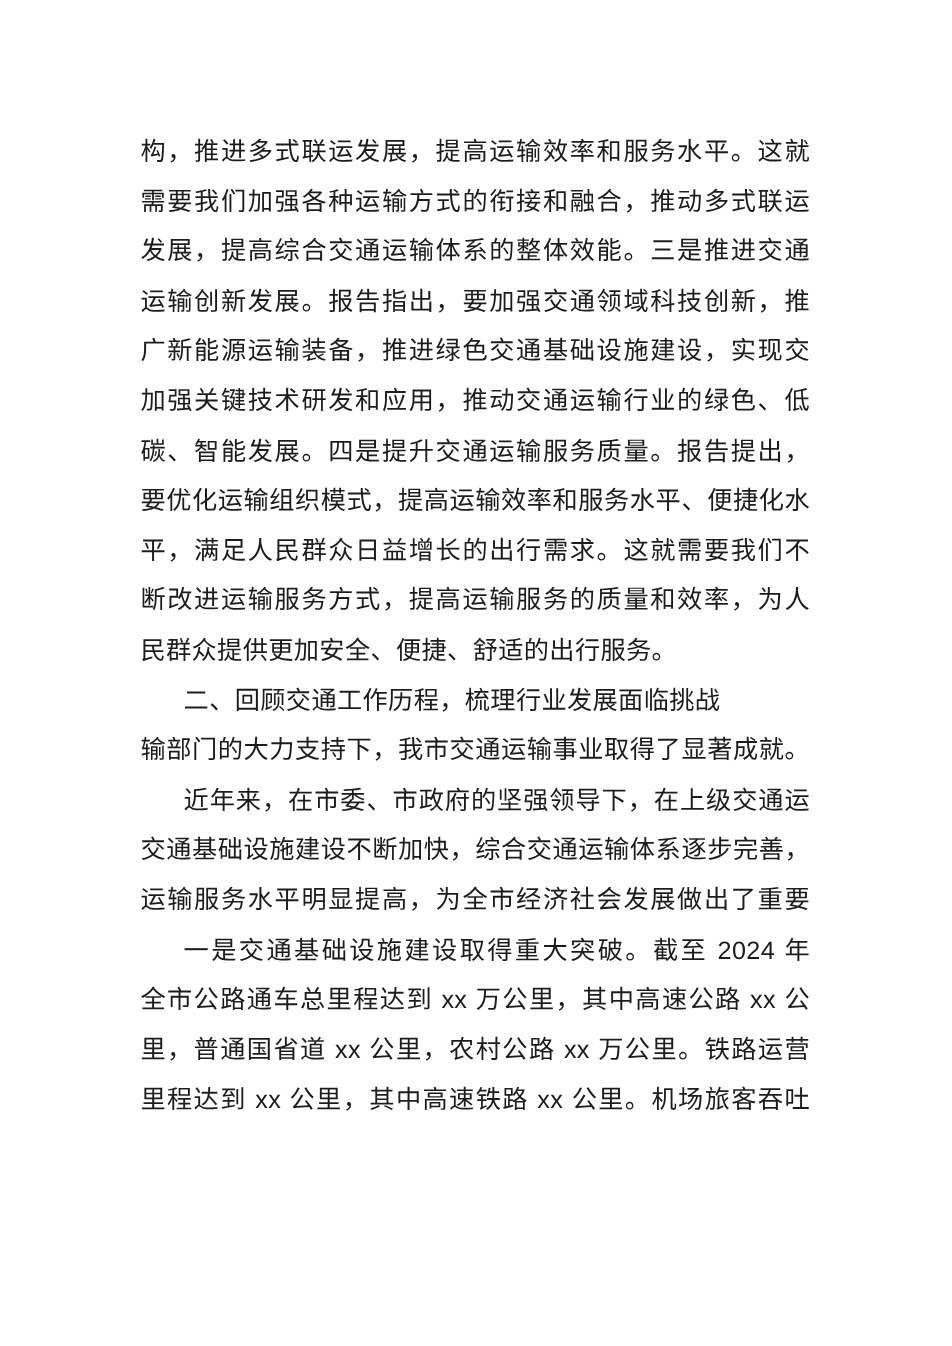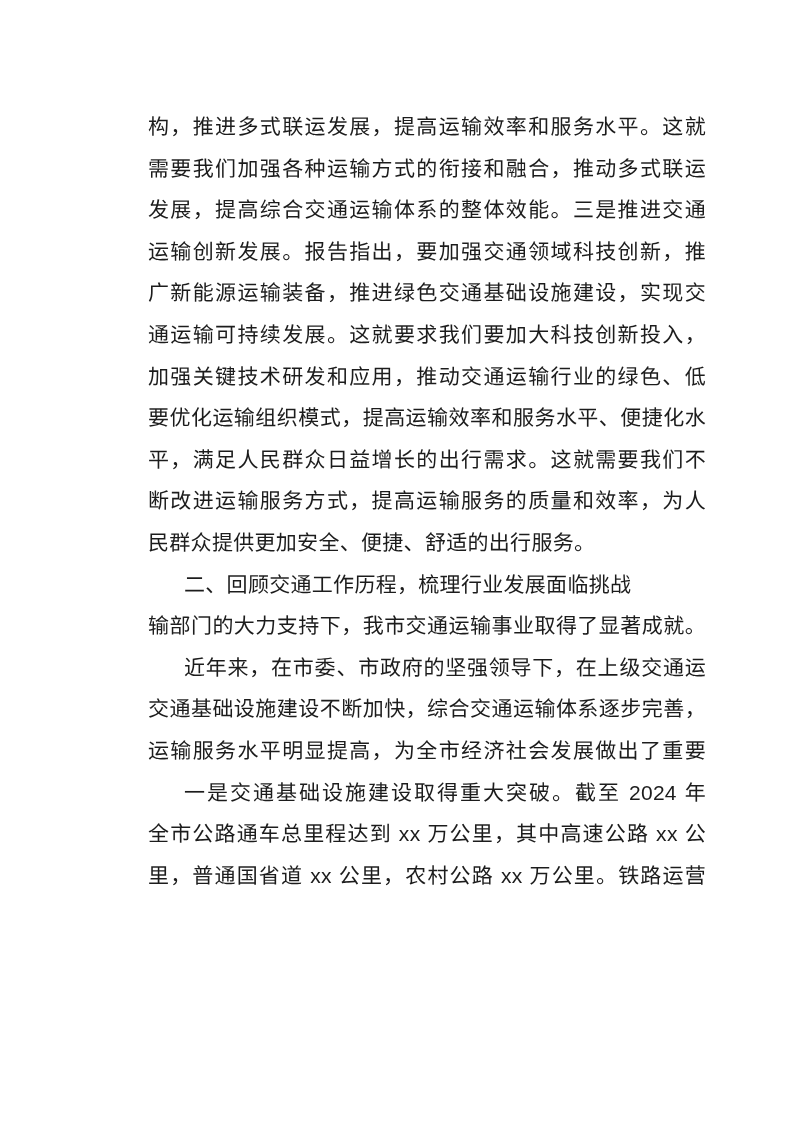--- a/index.html
+++ b/index.html
@@ -17,21 +17,20 @@
   }
   .text-block {
     position: absolute;
     left: 117px;
     top: 106px;
     width: 558px;
     color: #1c1c1c;
     font-size: 21px;
     line-height: 41.6px;
     letter-spacing: 0.3px;
-    margin-left: 31px;
   }
   .line {
     height: 41.6px;
     overflow: hidden;
     text-align: justify;
     white-space: normal;
   }
   .line.justify {
     text-align-last: justify;
   }
@@ -45,28 +44,29 @@
 </head>
 <body>
 
 <div class="page">
   <div class="text-block" style="color: rgb(28, 28, 28);">
       <div class="line justify"><span class="seg">构，推进多式联运发展，提高运输效率和服务水平。这就</span></div>
       <div class="line justify"><span class="seg">需要我们加强各种运输方式的衔接和融合，推动多式联运</span></div>
       <div class="line justify"><span class="seg">发展，提高综合交通运输体系的整体效能。</span><span class="seg bold">三是</span><span class="seg">推进交通</span></div>
       <div class="line justify"><span class="seg">运输创新发展。报告指出，要加强交通领域科技创新，推</span></div>
       <div class="line justify"><span class="seg">广新能源运输装备，推进绿色交通基础设施建设，实现交</span></div>
-      <div class="line justify"><span class="seg">通运输可持续发展。这就要求我们要加大科技创新投入，</span></div>
       <div class="line justify"><span class="seg">加强关键技术研发和应用，推动交通运输行业的绿色、低</span></div>
+      <div class="line justify"><span class="seg">碳、智能发展。</span><span class="seg bold">四是</span><span class="seg">提升交通运输服务质量。报告提出，</span></div>
       <div class="line justify"><span class="seg">要优化运输组织模式，提高运输效率和服务水平、便捷化水</span></div>
       <div class="line justify"><span class="seg">平，满足人民群众日益增长的出行需求。这就需要我们不</span></div>
       <div class="line justify"><span class="seg">断改进运输服务方式，提高运输服务的质量和效率，为人</span></div>
       <div class="line"><span class="seg">民群众提供更加安全、便捷、舒适的出行服务。</span></div>
       <div class="line indent"><span class="seg">二、回顾交通工作历程，梳理行业发展面临挑战</span></div>
       <div class="line justify"><span class="seg">输部门的大力支持下，我市交通运输事业取得了显著成就。</span></div>
       <div class="line justify indent"><span class="seg">近年来，在市委、市政府的坚强领导下，在上级交通运</span></div>
       <div class="line justify"><span class="seg">交通基础设施建设不断加快，综合交通运输体系逐步完善，</span></div>
       <div class="line justify"><span class="seg">运输服务水平明显提高，为全市经济社会发展做出了重要</span></div>
       <div class="line justify indent"><span class="seg bold">一是</span><span class="seg">交通基础设施建设取得重大突破。截至 2024 年底，</span></div>
       <div class="line justify"><span class="seg">全市公路通车总里程达到 xx 万公里，其中高速公路 xx 公</span></div>
       <div class="line justify"><span class="seg">里，普通国省道 xx 公里，农村公路 xx 万公里。铁路运营</span></div>
+      <div class="line justify"><span class="seg">里程达到 xx 公里，其中高速铁路 xx 公里。机场旅客吞吐</span></div>
     </div>
 </div>
 
 </body></html>

